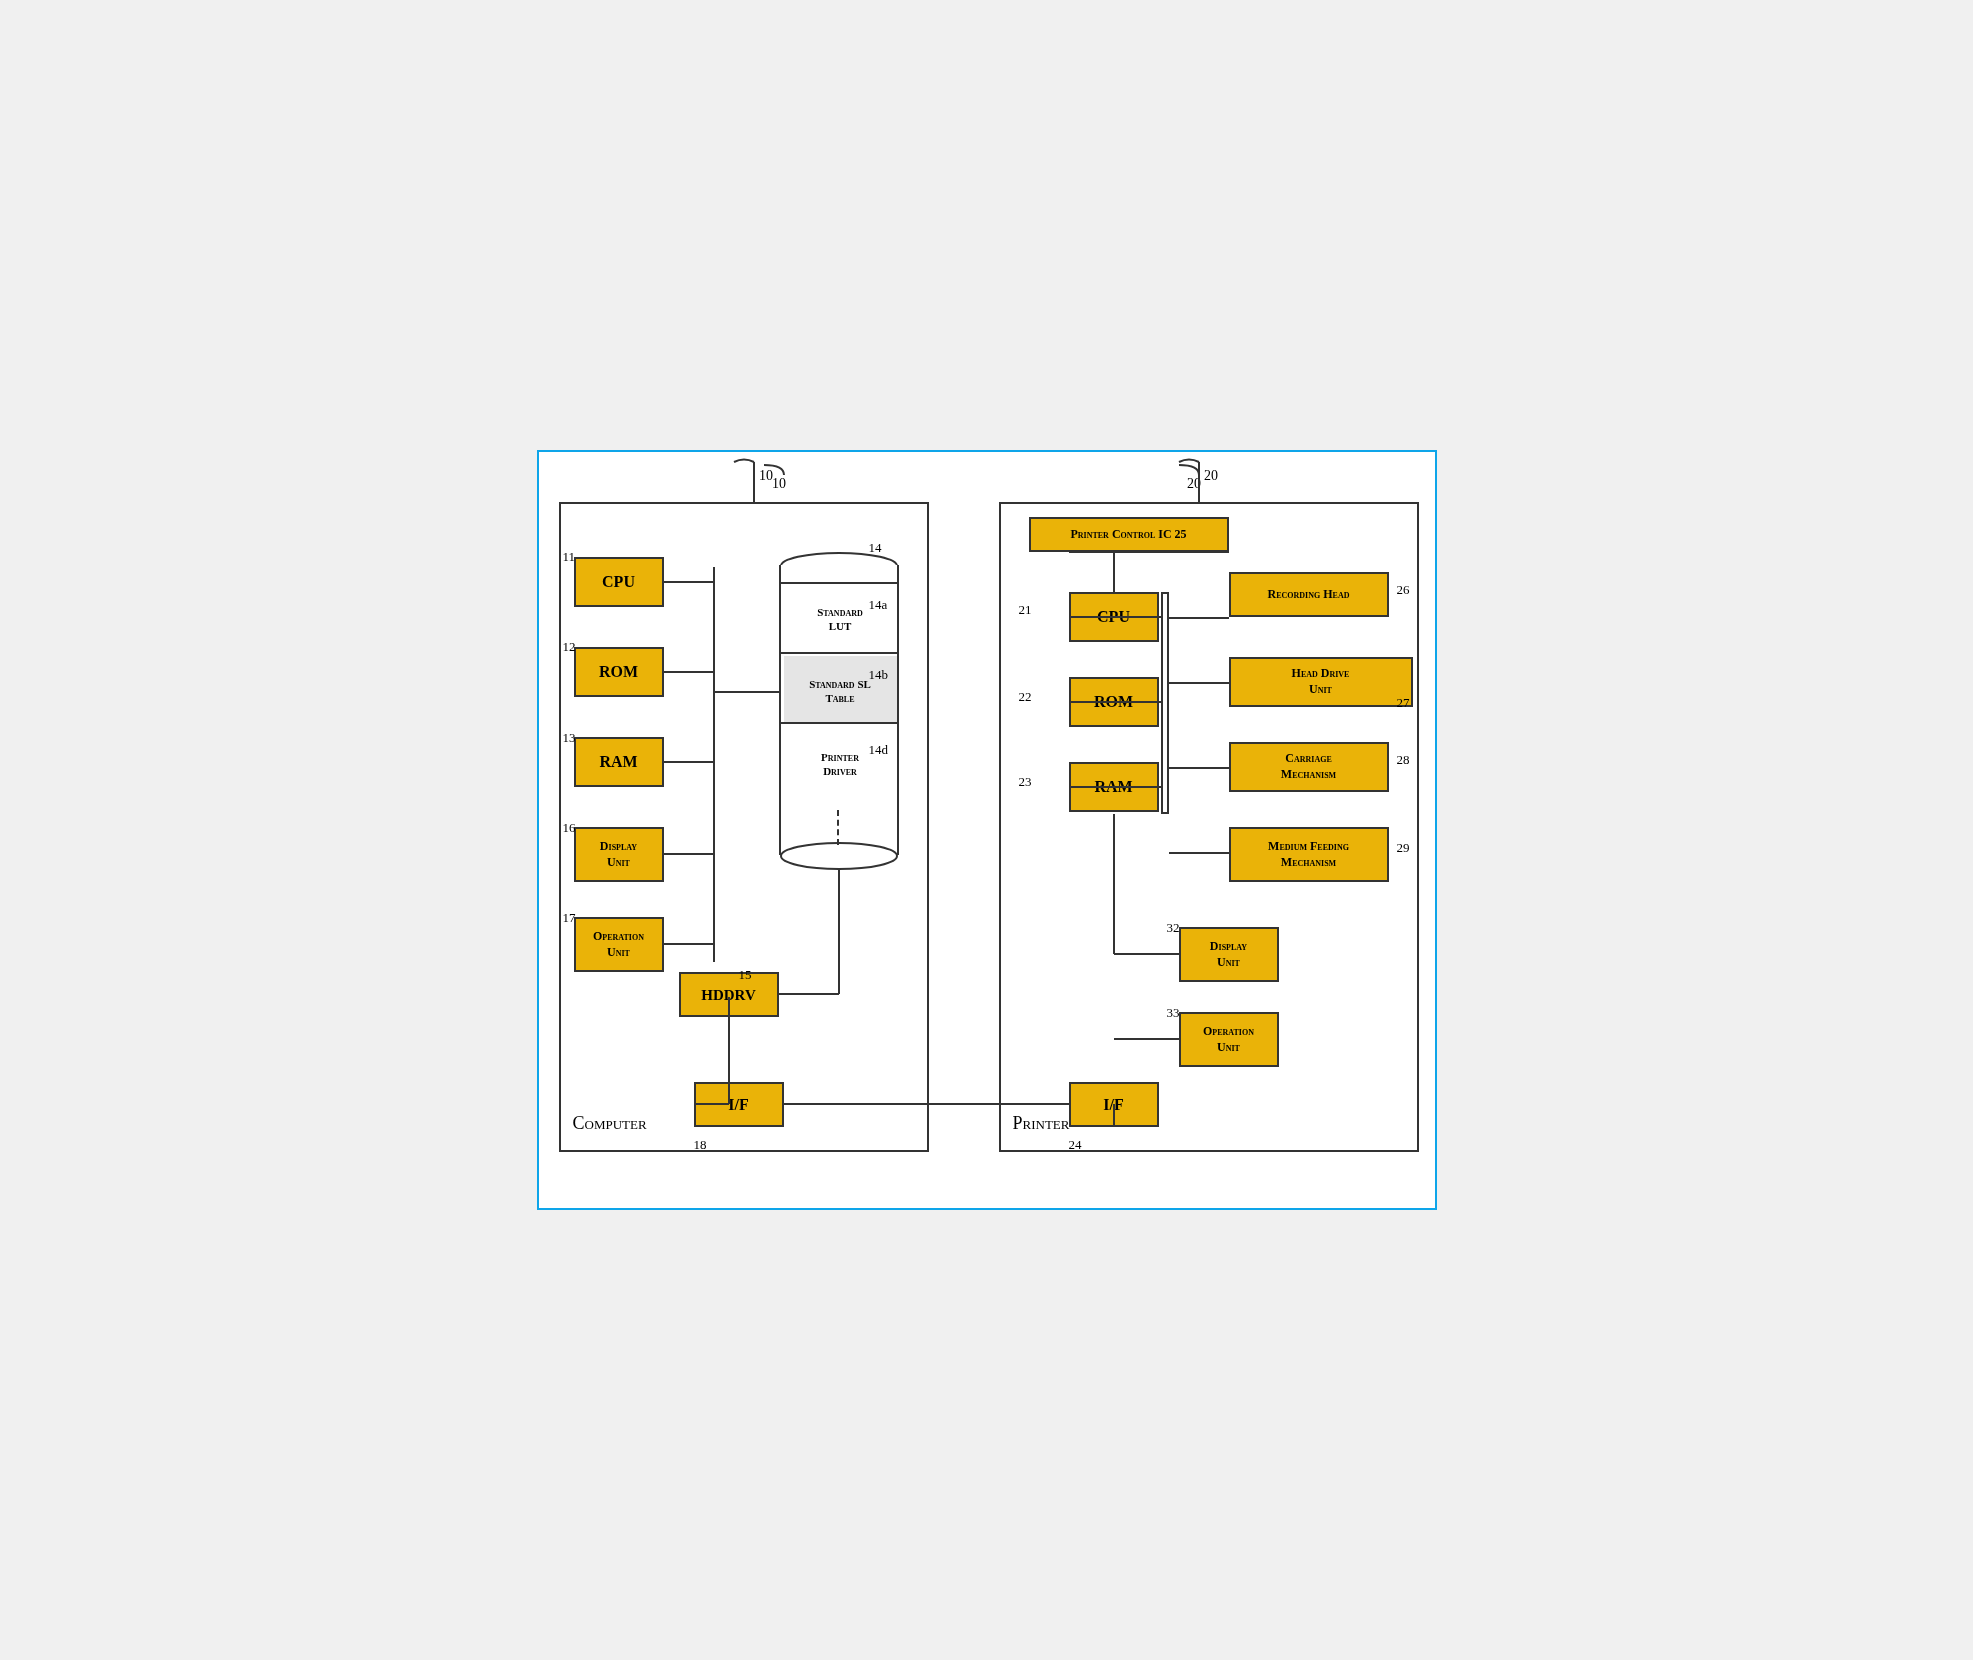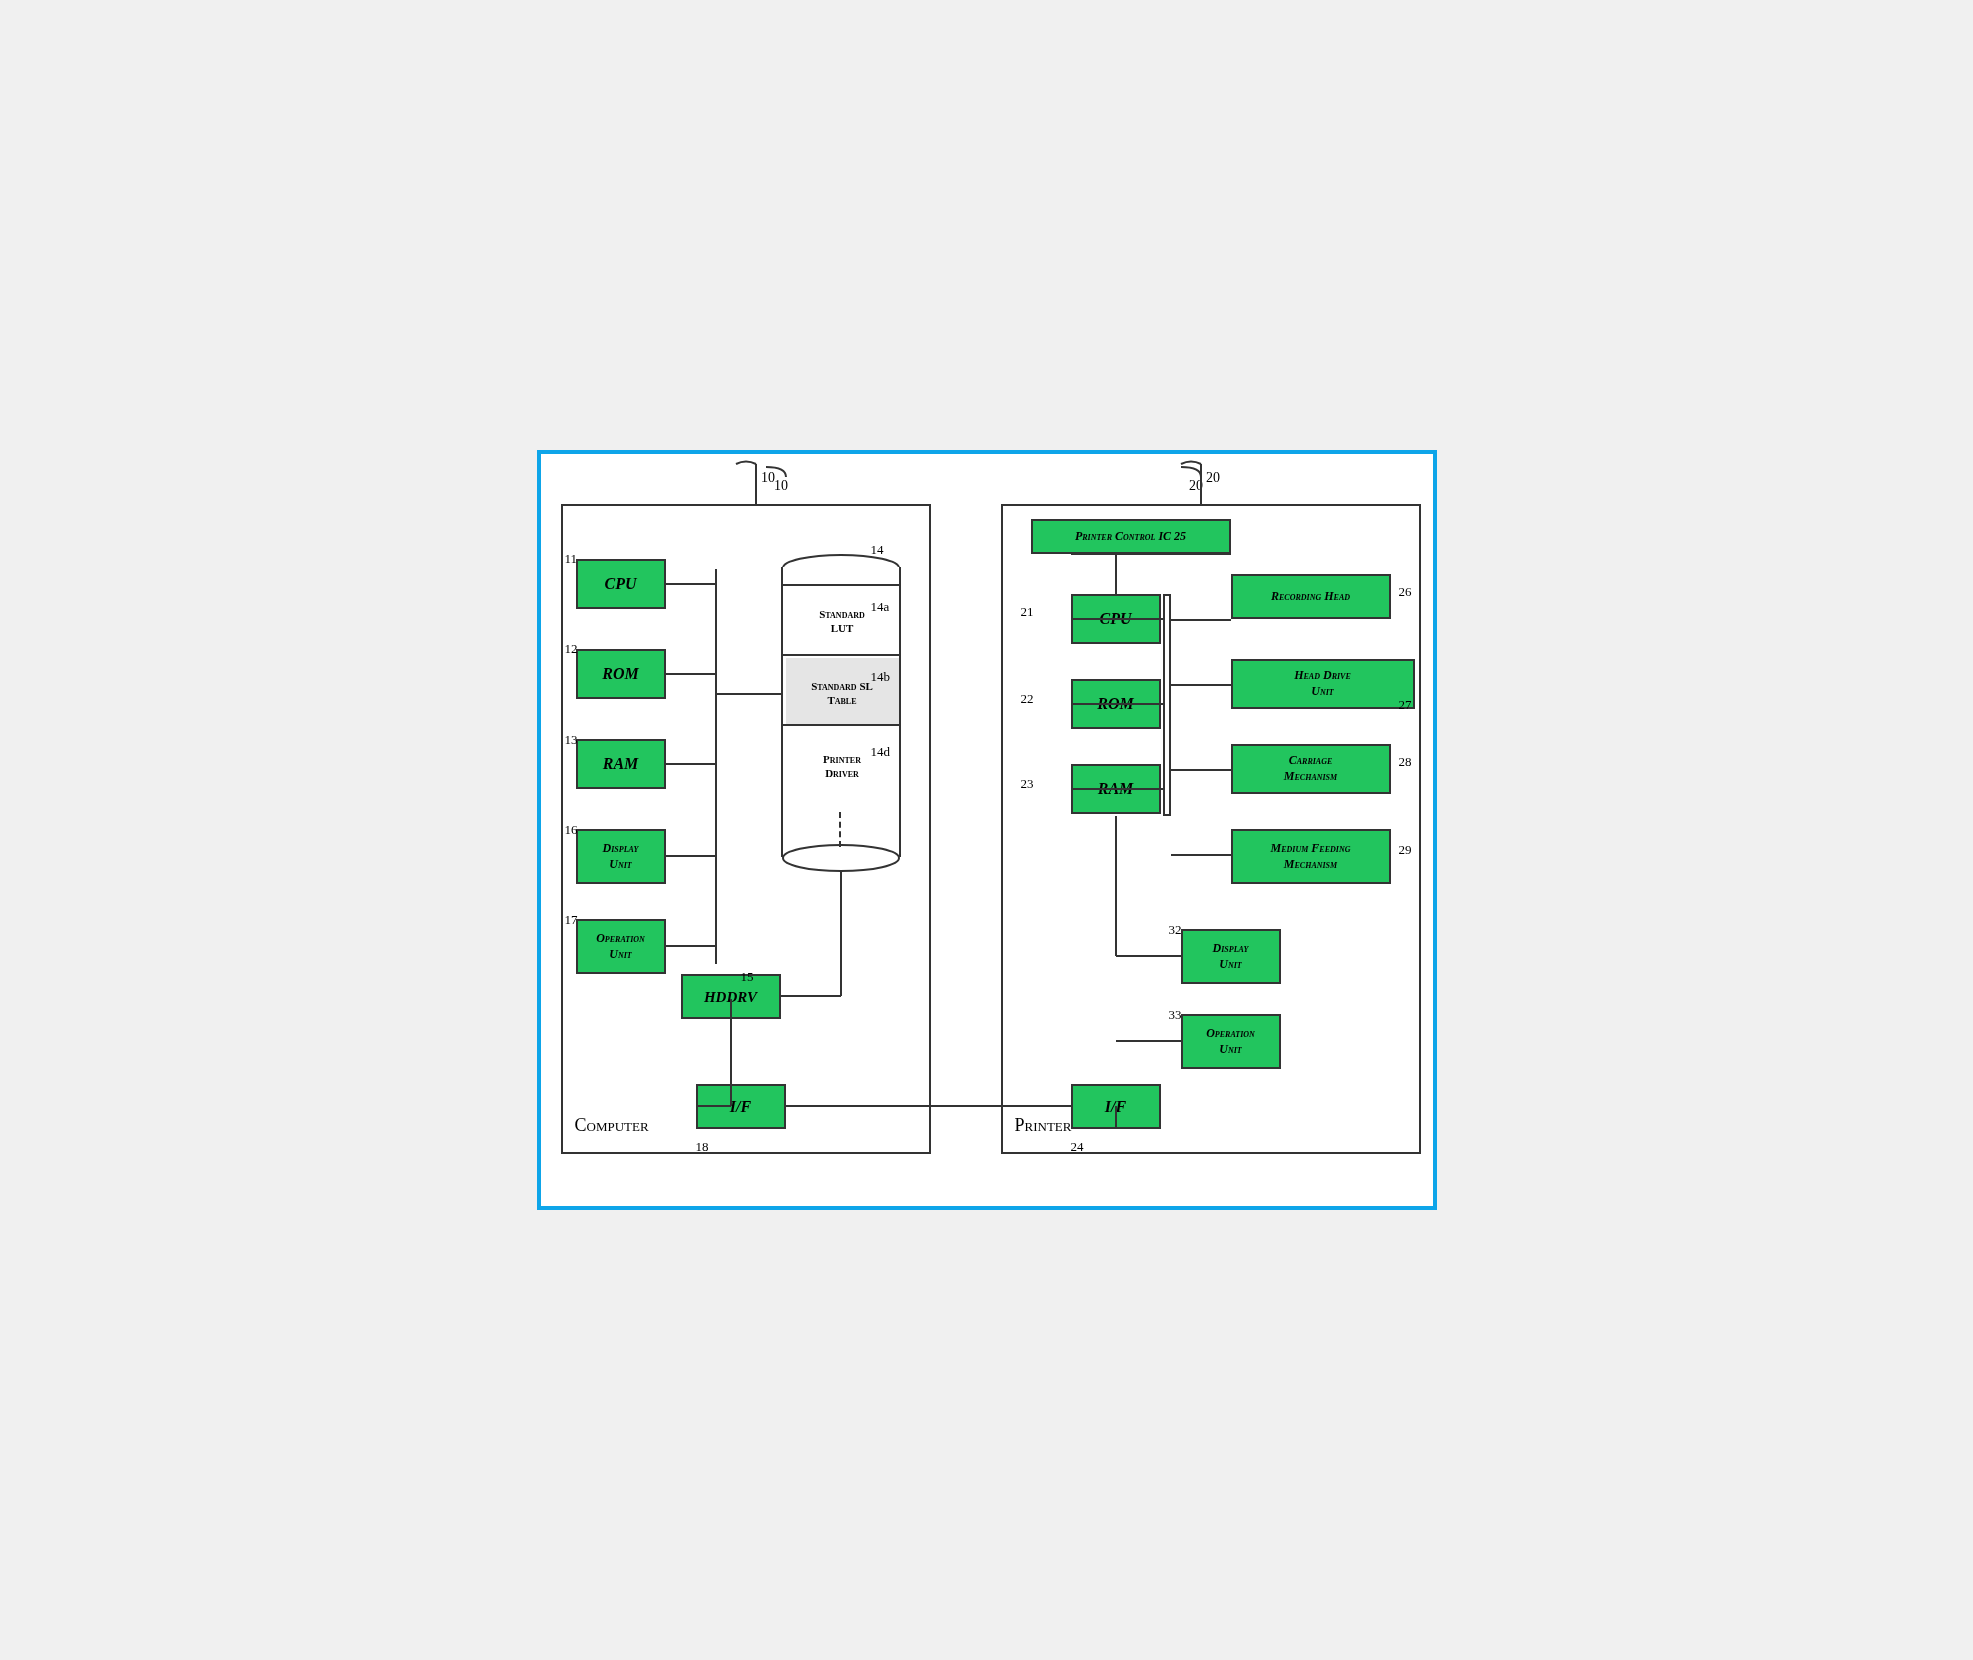--- a/index.html
+++ b/index.html
@@ -9,21 +9,21 @@
       justify-content: center;
       align-items: center;
       min-height: 100vh;
       font-family: 'Times New Roman', Times, serif;
     }
     .diagram-container {
       background: white;
       width: 900px;
       height: 760px;
       position: relative;
-      border: 4px solid #0ea5e9;
+      border: 2px solid #0ea5e9;
       padding: 10px;
     }
 
     
     .panel-computer {
       position: absolute;
       left: 20px;
       top: 50px;
       width: 370px;
       height: 650px;
@@ -43,30 +43,29 @@
       position: absolute;
       font-size: 13px;
       font-weight: normal;
       font-family: 'Times New Roman', Times, serif;
     }
 
     
     .box {
       position: absolute;
       border: 2px solid #333;
-      background: #22c55e;
+      background: #eab308;
       display: flex;
       align-items: center;
       justify-content: center;
       text-align: center;
       font-size: 13px;
       font-weight: bold;
       font-family: 'Times New Roman', Times, serif;
       line-height: 1.2;
-      font-style: italic;
     }
     .box-small-caps {
       font-variant: small-caps;
       font-weight: bold;
       font-size: 12px;
       line-height: 1.3;
     }
 
     
     .line-h {

